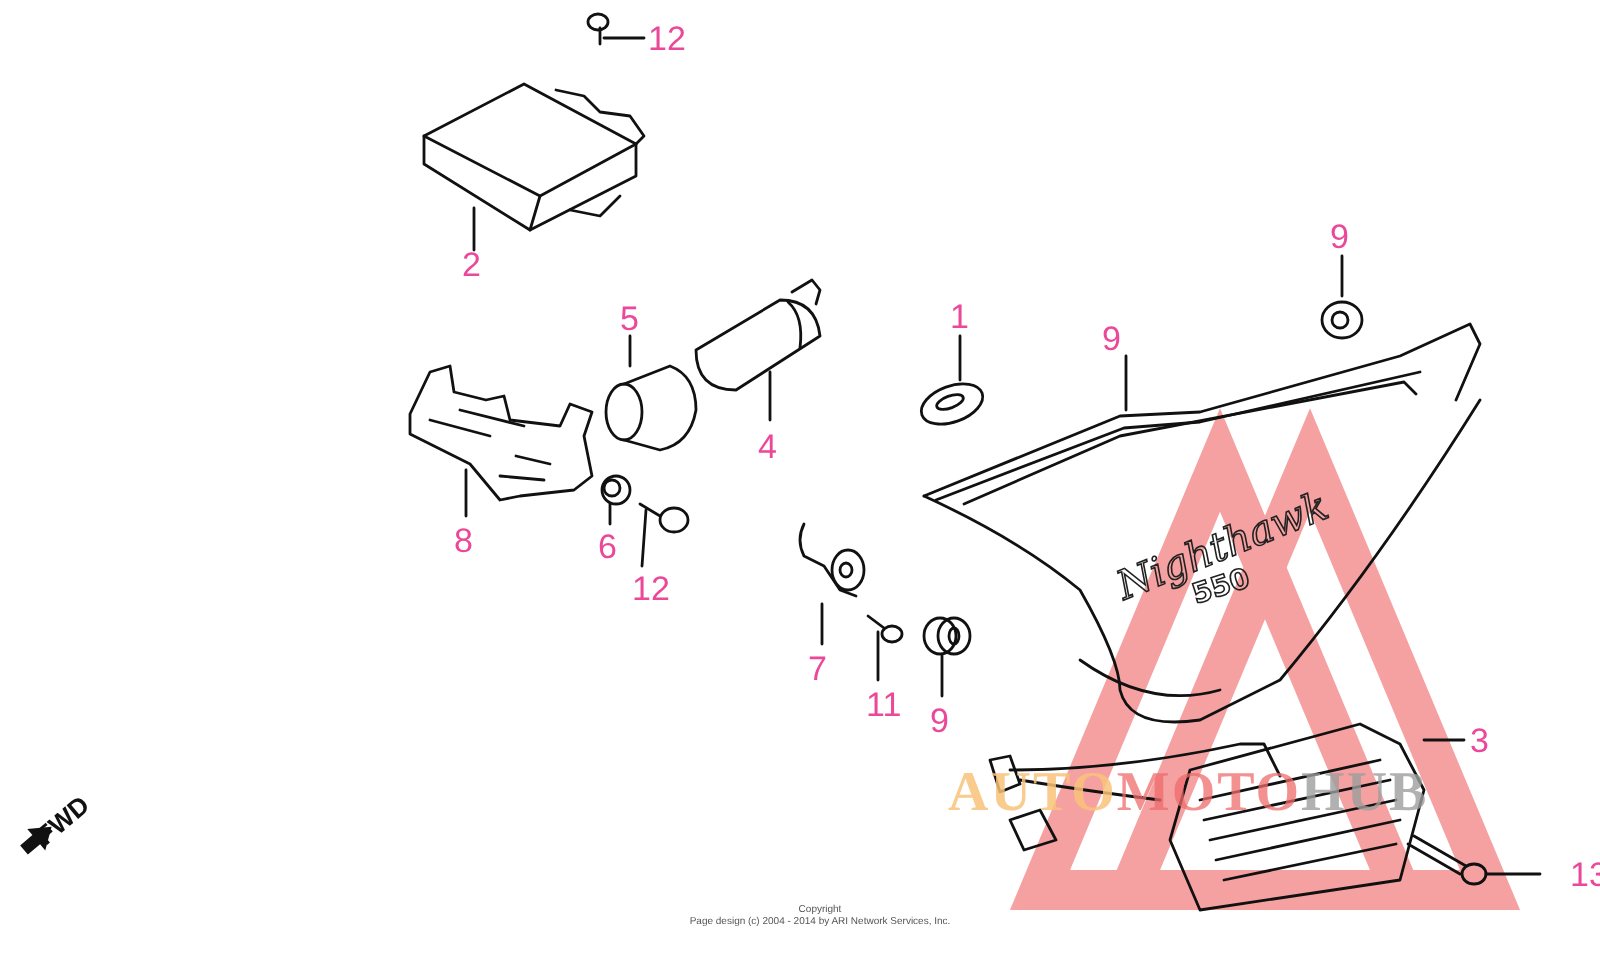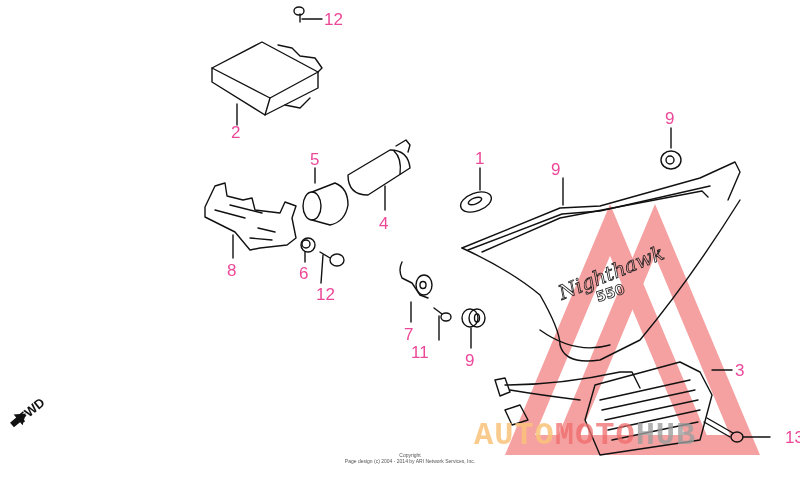--- a/index.html
+++ b/index.html
@@ -1,20 +1,20 @@
 <!DOCTYPE html>
 <html><head>
   <meta charset="utf-8">
   <style>
     html, body { margin: 0; padding: 0; background: #ffffff; }
     body { width: 800px; height: 488px; position: relative; overflow: hidden; font-family: "Liberation Sans", sans-serif; }
     #diagram { position: absolute; left: 0; top: 0; width: 800px; height: 488px; }
     .callout { position: absolute; font-family: "Liberation Sans", sans-serif; font-size: 17px; color: #ec4899; line-height: 1; }
     .footer { position: absolute; left: 300px; top: 452px; width: 220px; text-align: center; font-family: "Liberation Sans", sans-serif; font-size: 5px; color: #555; line-height: 6px; }
-    .wm-text { position: absolute; left: 474px; top: 420px; font-family: Liberation Mono, monospace; font-weight: bold; font-size: 32px; letter-spacing: 1px; line-height: 1; white-space: nowrap; }
+    .wm-text { position: absolute; left: 474px; top: 383px; font-family: Liberation Serif, serif; font-weight: bold; font-size: 28px; letter-spacing: 1px; line-height: 1; white-space: nowrap; }
     .wm-a { color: #f9c27a; opacity: 0.85; }
     .wm-b { color: #ef6b6b; opacity: 0.75; }
     .wm-c { color: #9e9e9e; opacity: 0.8; }
     .fwd { position: absolute; left: 8px; top: 402px; transform: rotate(-40deg); transform-origin: left center; font-family: "Liberation Sans", sans-serif; font-weight: bold; font-size: 13px; color: #111; white-space: nowrap; }
   </style>
 </head>
 <body>
 
 <svg id="diagram" viewBox="0 0 800 488" xmlns="http://www.w3.org/2000/svg">
 
@@ -142,21 +142,21 @@
 <div class="callout" style="left:231px;top:124px;">2</div>
 <div class="callout" style="left:310px;top:151px;">5</div>
 <div class="callout" style="left:379px;top:215px;">4</div>
 <div class="callout" style="left:227px;top:262px;">8</div>
 <div class="callout" style="left:299px;top:265px;">6</div>
 <div class="callout" style="left:316px;top:286px;">12</div>
 <div class="callout" style="left:475px;top:150px;">1</div>
 <div class="callout" style="left:551px;top:161px;">9</div>
 <div class="callout" style="left:665px;top:110px;">9</div>
 <div class="callout" style="left:404px;top:326px;">7</div>
-<div class="callout" style="left:411px;top:344px;text-align:center;">11</div>
+<div class="callout" style="left:433px;top:344px;text-align:center;">11</div>
 <div class="callout" style="left:465px;top:352px;">9</div>
 <div class="callout" style="left:735px;top:362px;">3</div>
 <div class="callout" style="left:785px;top:429px;">13</div>
 
 <div class="fwd" style="left:20px;top:412px;">FWD</div>
 
 <div class="wm-text">
   <span class="wm-a">AUTO</span><span class="wm-b">MOTO</span><span class="wm-c">HUB</span>
 </div>
 

